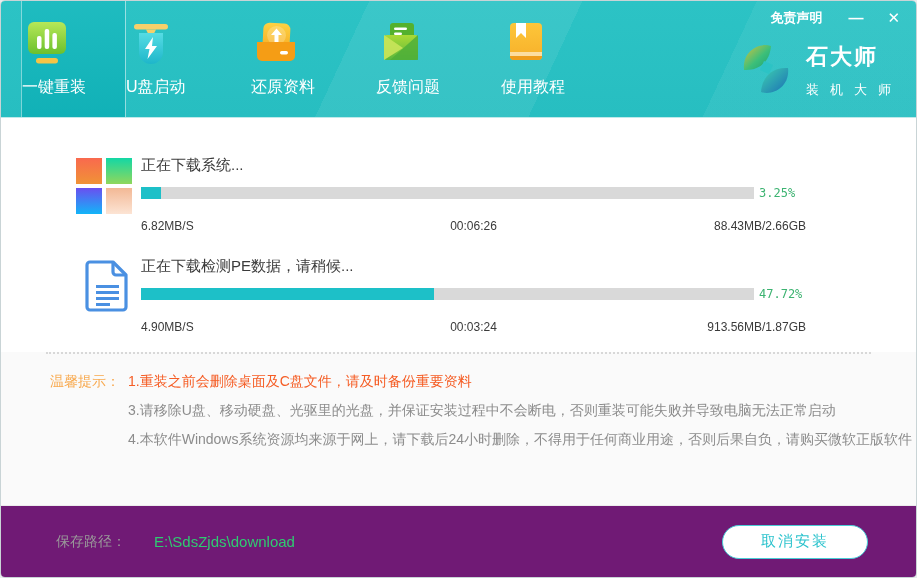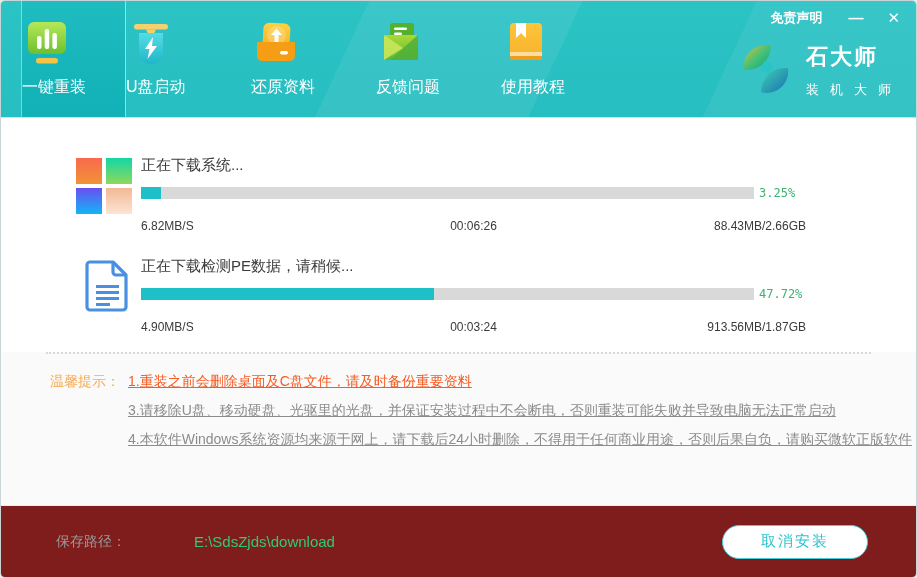--- a/index.html
+++ b/index.html
@@ -65,24 +65,24 @@
   .winlogo .tl { background:linear-gradient(180deg,#f9694e,#f09336); }
   .winlogo .tr { background:linear-gradient(180deg,#13d7a5,#90d75b); }
   .winlogo .bl { background:linear-gradient(180deg,#6a4ff0,#12b5f8); }
   .winlogo .br { background:linear-gradient(180deg,#f3b895,#fce4d4); }
   
   .tips { height:153px; flex:0 0 153px; background:#fafafa; position:relative; }
   .tips-sep { position:absolute; top:0; left:45px; right:45px; border-top:2px dotted #d8d8d8; }
   .tips-body { display:flex; padding:15px 30px 0 49px; }
   .tips-label { flex:0 0 78px; font-size:14px; color:var(--tips-label,#f8a94e); line-height:29px; }
   .tips-list { list-style:none; }
-  .tips-list li { font-size:14px; color:#8c8c8c; line-height:29px; white-space:nowrap;text-decoration:underline; }
+  .tips-list li { font-size:14px; color:#8c8c8c; line-height:29px; white-space:nowrap; }
   .tips-list li.hl { color:var(--tip-highlight,#f55d25); }
   
-  .footer { flex:1; background:#7f1d1d; border-top:1px solid #ececec; display:flex; align-items:center; position:relative;gap:40px; }
+  .footer { flex:1; background:#701a75; border-top:1px solid #ececec; display:flex; align-items:center; position:relative; }
   .save-label { margin-left:55px; font-size:14px; color:#9a9a9a; }
   .save-path { margin-left:28px; font-size:15px; color:var(--path-green,#2fcb71); cursor:pointer; }
   .cancel-btn {
     position:absolute; right:48px; top:50%; transform:translateY(-50%);
     width:146px; height:34px; border-radius:17px; background:#fff;
     border:1px solid var(--cancel-teal,#49ccd6); color:#2cc3cd; font-size:15px;
     display:flex; align-items:center; justify-content:center; cursor:pointer;
     letter-spacing:2px;
   }
 </style>

